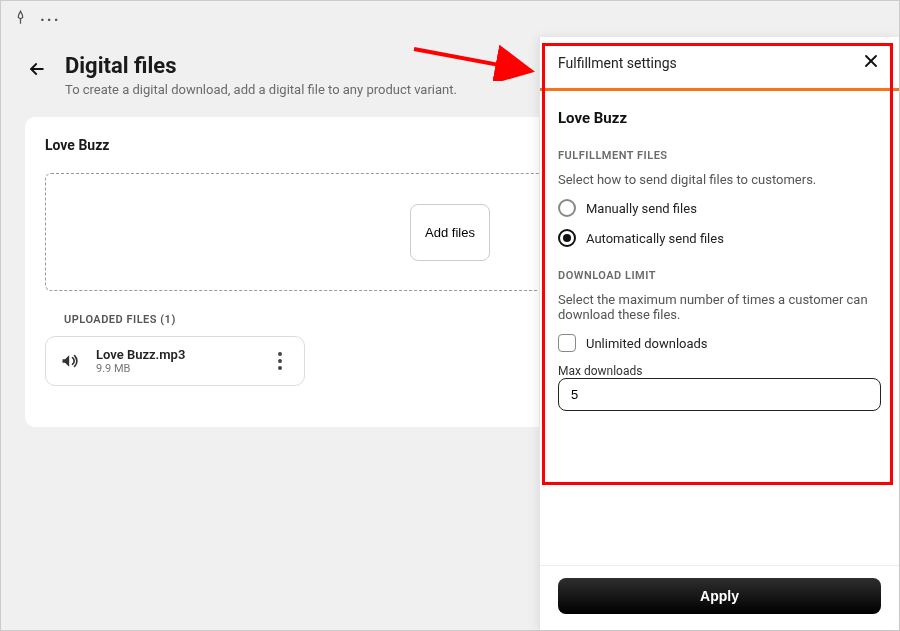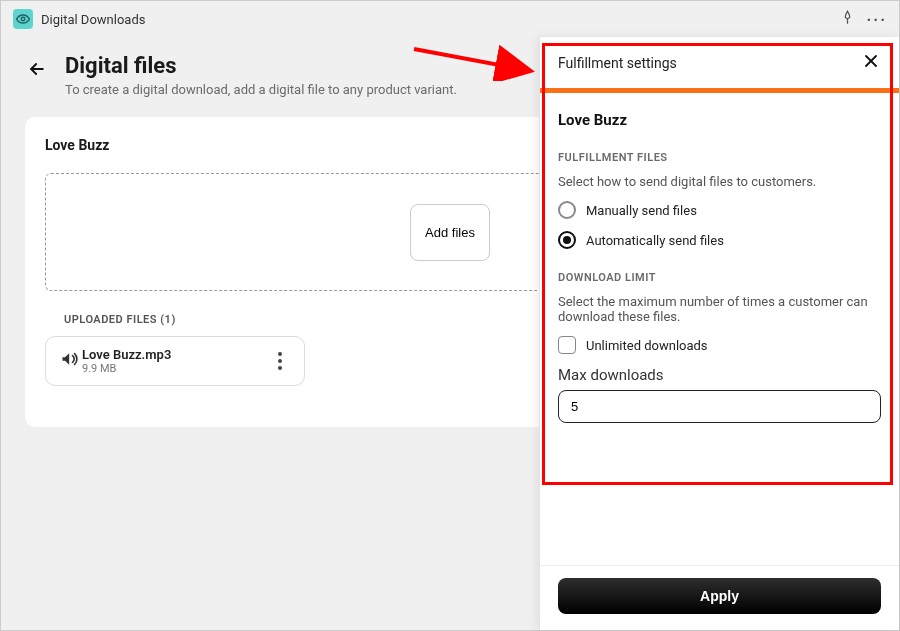--- a/index.html
+++ b/index.html
@@ -93,21 +93,21 @@
     .file-row {
       border:1px solid #dcdcdc;
       border-radius:10px;
       padding: 10px 14px;
       display:flex;
       align-items:center;
       justify-content: space-between;
       margin-top: 10px;
       width: 260px;
     }
-    .file-row-left { display:flex; align-items:center; gap:2px; }
+    .file-row-left { display:flex; align-items:flex-end; gap:16px; }
     .file-name { font-size: 13px; font-weight:600; color:#222; }
     .file-size { font-size: 11px; color:#777; }
     .more-dots { width:20px; display:flex; flex-direction:column; align-items:center; gap:3px; cursor:pointer; }
     .more-dots span { width:4px; height:4px; background:#444; border-radius:50%; }
 
     
     .side-panel {
       position:absolute;
       right: 0;
       top: 36px;
@@ -117,42 +117,42 @@
       border-left: 1px solid #e3e3e3;
       box-shadow: -2px 0 10px rgba(0,0,0,0.08);
       display:flex;
       flex-direction:column;
     }
     .panel-header {
       display:flex;
       justify-content:space-between;
       align-items:center;
       padding: 14px 18px;
-      border-bottom: 5px solid #f97316;
+      border-bottom: 3px solid #f97316;
     }
     .panel-header span { font-size:14px; color:#222; }
     .close-x { cursor:pointer; }
 
     .panel-body { padding: 18px; flex:1; overflow-y:auto; }
     .panel-product-title { font-size:15px; font-weight:700; color:#111; margin-bottom: 22px; }
     .section-label { font-size:11px; letter-spacing:0.5px; color:#6a6a6a; font-weight:600; }
     .section-sub { font-size:13px; color:#555; margin-top:10px; margin-bottom: 12px; }
 
     .radio-row, .checkbox-row { display:flex; align-items:center; gap: 10px; margin-bottom: 12px; cursor:pointer; font-size: 13px; color:#222; }
     .radio-outer {
       width:18px; height:18px; border:2px solid #111; border-radius:50%;
       display:flex; align-items:center; justify-content:center;
     }
     .radio-outer.unselected { border-color:#888; }
     .radio-inner { width:8px; height:8px; background:#111; border-radius:50%; }
 
     .download-section { margin-top: 22px; }
     .checkbox-box { width:18px; height:18px; border:1.5px solid #888; border-radius:4px; }
 
-    .field-label { font-size:15px; color:#333; margin-top:10px; margin-bottom:6px; }
+    .field-label { font-size:12px; color:#333; margin-top:10px; }
     .text-input {
       width:100%;
       border:1.5px solid #222;
       border-radius: 8px;
       padding: 8px 12px;
       font-size: 13px;
     }
 
     .panel-footer {
       border-top: 1px solid #ececec;
@@ -186,29 +186,20 @@
       width: 351px;
       height: 442px;
       z-index: 50;
     }
   </style>
 </head>
 <body>
 
 <div class="outer-frame">
   <div class="top-bar">
-    <div class="top-bar-left">
-      <div class="app-icon">
-        <svg viewBox="0 0 24 24" fill="none" stroke="#24615f" stroke-width="2.5">
-          <path d="M1 12s4-7 11-7 11 7 11 7-4 7-11 7S1 12 1 12z"></path>
-          <circle cx="12" cy="12" r="3"></circle>
-        </svg>
-      </div>
-      <span class="top-bar-title">Digital Downloads</span>
-    </div>
     <div class="top-bar-right">
       <span style="cursor:pointer">
         <svg width="15" height="15" viewBox="0 0 24 24" fill="none" stroke="#555" stroke-width="2">
           <path d="M12 2l3 6 .5 4-3.5 2-3.5-2 .5-4z"></path>
             <path d="M12 14v8"></path>
         </svg>
       </span>
       <span style="cursor:pointer; letter-spacing:2px; font-weight:bold; color:#555">···</span>
     </div>
   </div>

